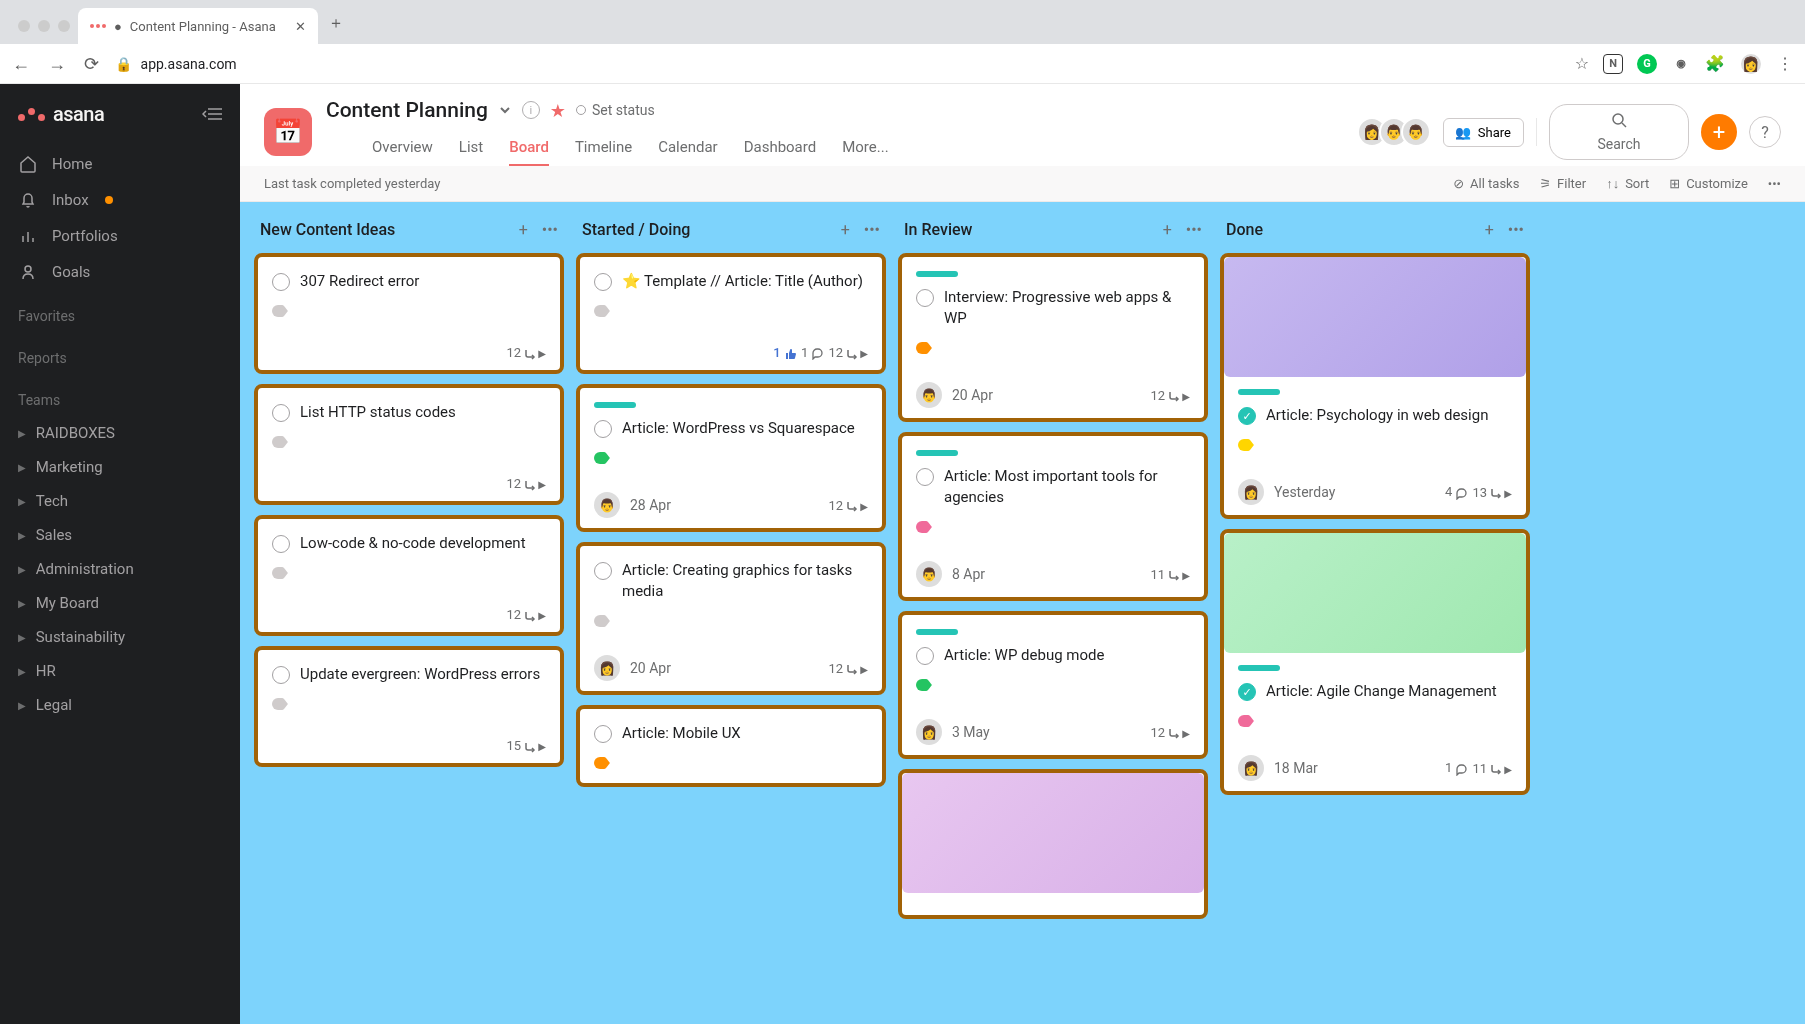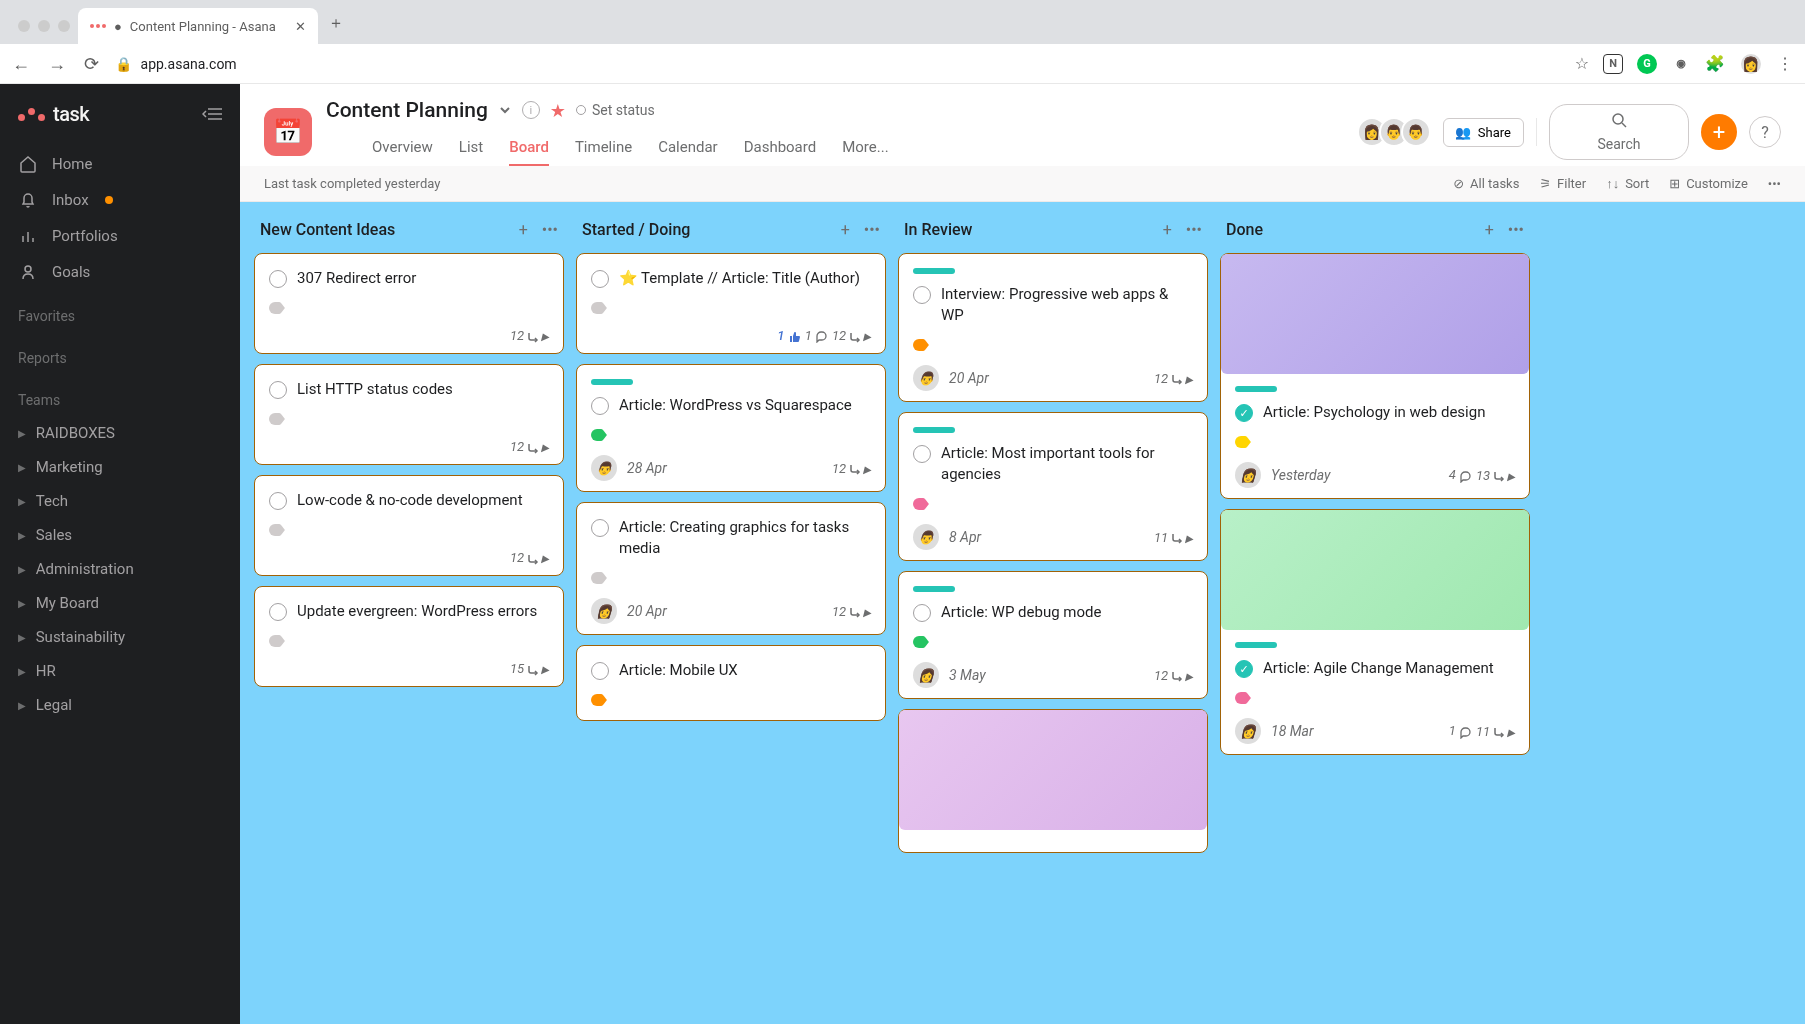--- a/index.html
+++ b/index.html
@@ -61,35 +61,35 @@
 .toolbar-left { color: #6d6e6f; }
 .toolbar-right { margin-left: auto; display: flex; gap: 20px; align-items: center; color: #6d6e6f; }
 .toolbar-btn { display: flex; align-items: center; gap: 6px; cursor: pointer; }
 .board { flex: 1; display: flex; gap: 12px; padding: 18px 14px; overflow-x: auto; background: #7dd3fc; }
 .column { width: 310px; flex-shrink: 0; }
 .column-header { display: flex; align-items: center; padding: 0 6px 14px; }
 .column-title { font-size: 16px; font-weight: 500; color: #1e1f21; }
 .column-actions { margin-left: auto; display: flex; gap: 14px; color: #6d6e6f; }
 .column-action { cursor: pointer; }
 .cards { display: flex; flex-direction: column; gap: 10px; }
-.card { background: #fff; border: 1px solid #a16207; border-radius: 8px; padding: 14px 14px 10px; cursor: pointer; }
+.card { background: #fff; border: 4px solid #a16207; border-radius: 8px; padding: 14px 14px 10px; cursor: pointer; }
 .card-bar { width: 42px; height: 6px; border-radius: 3px; margin-bottom: 10px; }
 .bar-teal { background: #25c4b5; }
 .card-title-row { display: flex; align-items: flex-start; gap: 10px; }
 .check-circle { width: 18px; height: 18px; border: 1.5px solid #a2a0a2; border-radius: 50%; flex-shrink: 0; margin-top: 2px; display: flex; align-items: center; justify-content: center; }
 .check-circle.done { background: #25c4b5; border-color: #25c4b5; color: #fff; font-size: 11px; }
 .card-title { font-size: 15px; color: #1e1f21; line-height: 1.4; }
 .card-tag { margin-top: 10px; }
 .tag-pill { display: inline-block; width: 16px; height: 12px; border-radius: 8px; transform: rotate(0deg); }
 .tag-gray { background: #cfcbcb; }
 .tag-orange { background: #ff9000; }
 .tag-green { background: #25c462; }
 .tag-pink { background: #f06a9a; }
 .tag-yellow { background: #ffd500; }
-.card-footer { display: flex; align-items: center; margin-top: 10px; font-size: 13px; color: #6d6e6f; font-style: italic; }
+.card-footer { display: flex; align-items: center; margin-top: 24px; font-size: 13px; color: #6d6e6f; }
 .card-avatar { width: 26px; height: 26px; border-radius: 50%; background: #ddd; margin-right: 10px; display: flex; align-items: center; justify-content: center; font-size: 13px; }
 .card-date { font-size: 14px; }
 .card-meta { margin-left: auto; display: flex; align-items: center; gap: 4px; }
 .card-meta.center { justify-content: flex-end; width: 100%; }
 .like-count { color: #4573d2; font-weight: 500; }
 .card-image { height: 120px; border-radius: 6px; margin: -14px -14px 12px; background: #c7b9f0; display: flex; align-items: center; justify-content: center; overflow: hidden; }
 .img-purple { background: linear-gradient(135deg, #c7b9f0, #b0a0e8); }
 .img-green { background: linear-gradient(135deg, #b8f0c8, #a0e8b0); }
 .img-purple2 { background: linear-gradient(135deg, #e8c7f0, #d8b0e8); }
 svg { display: block; }
@@ -141,21 +141,21 @@
 
 <div class="app">
   <div class="sidebar">
     <div class="sidebar-logo">
       <div class="logo-wrap">
         <span class="logo-dots">
             <span></span>
             <span style="margin-top:0"></span>
             <span></span>
           </span>
-        <span class="logo-text">task</span>
+        <span class="logo-text">asana</span>
       </div>
       <span class="collapse-btn">
         <svg width="20" height="14" viewBox="0 0 20 14" fill="none" stroke="currentColor" stroke-width="1.5">
             <line x1="6" y1="2" x2="20" y2="2"></line>
             <line x1="6" y1="7" x2="20" y2="7"></line>
             <line x1="6" y1="12" x2="20" y2="12"></line>
             <polyline points="4,4 1,7 4,10"></polyline>
           </svg>
       </span>
     </div>

